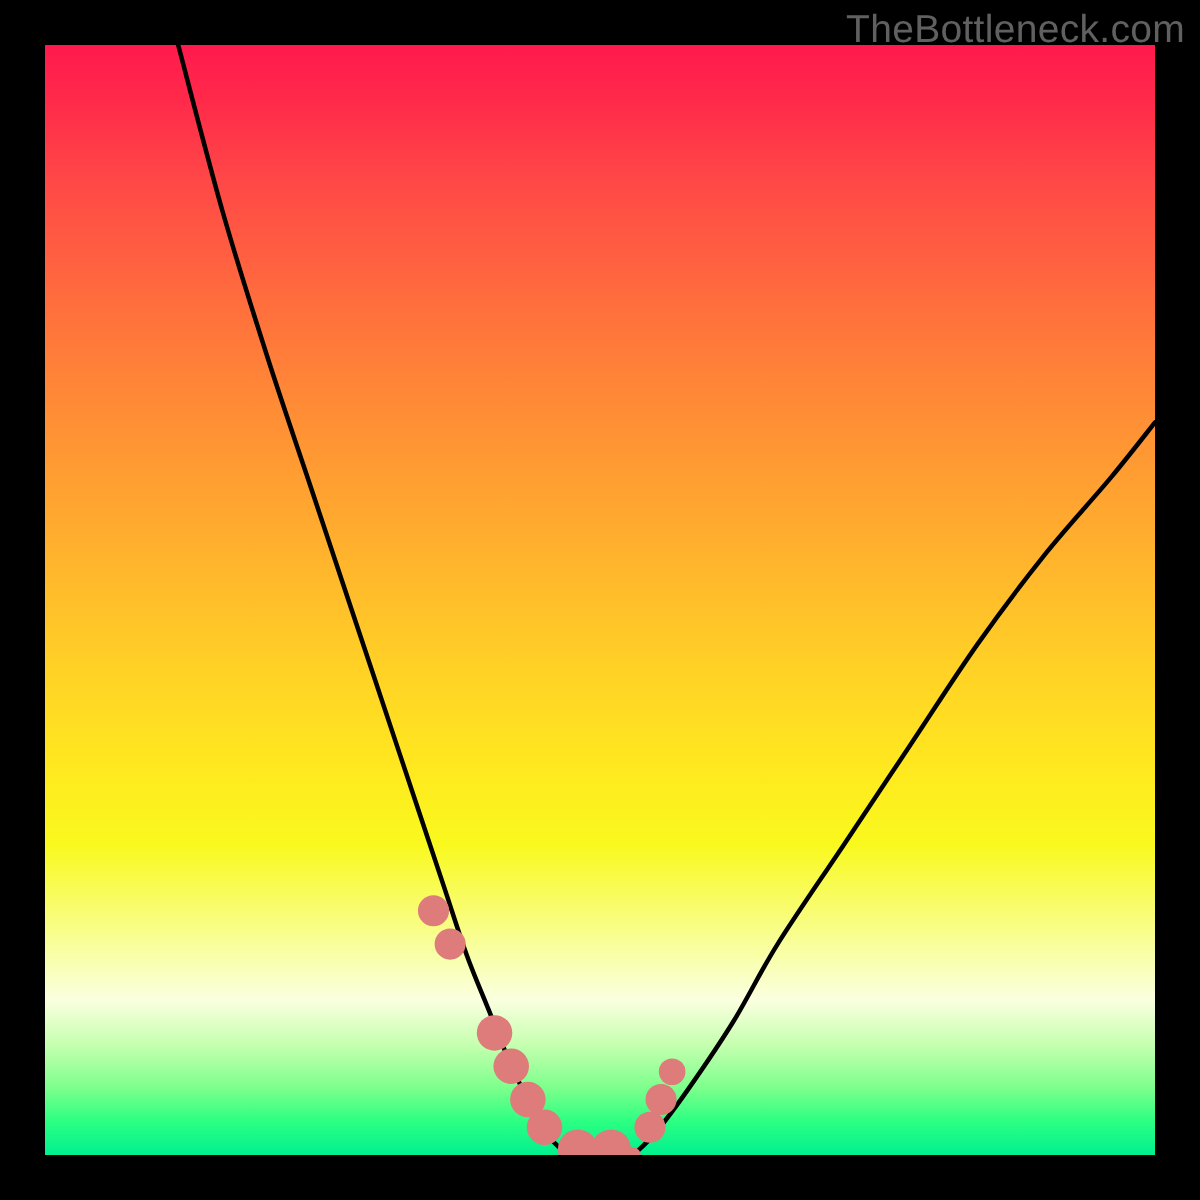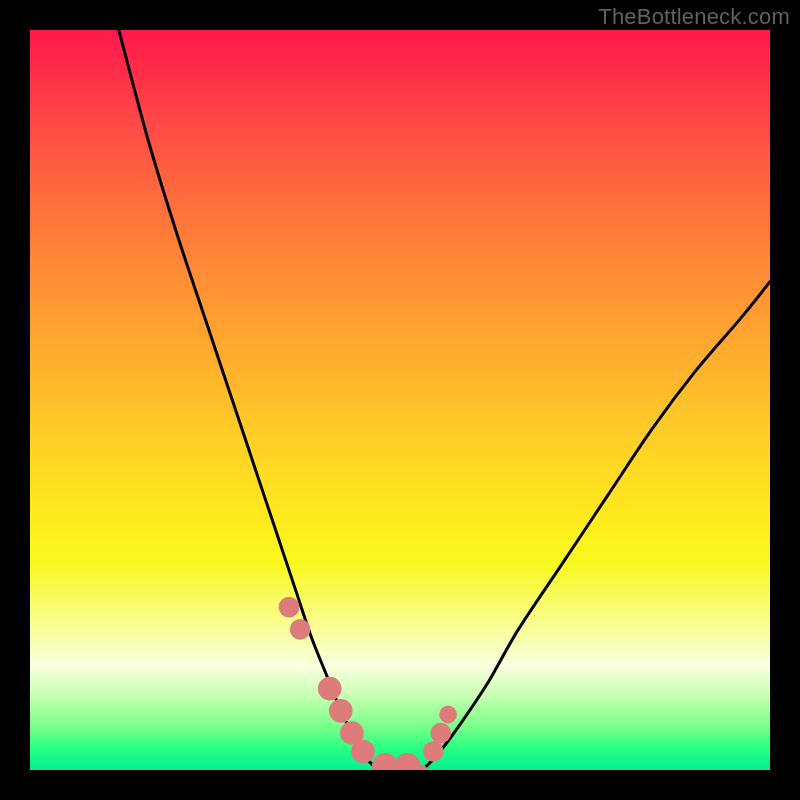--- a/index.html
+++ b/index.html
@@ -40,21 +40,21 @@
       #7cff8c 94%,
       #2bff82 97%,
       #00f090 100%
     );
   }
   .watermark {
     position: absolute;
     top: 4px;
     right: 10px;
     font-family: Arial, Helvetica, sans-serif;
-    font-size: 22px;
+    font-size: 26px;
     font-weight: 500;
     color: #606060;
     letter-spacing: 0.2px;
   }
   svg.curves {
     position: absolute;
     left: 0;
     top: 0;
     width: 740px;
     height: 740px;

